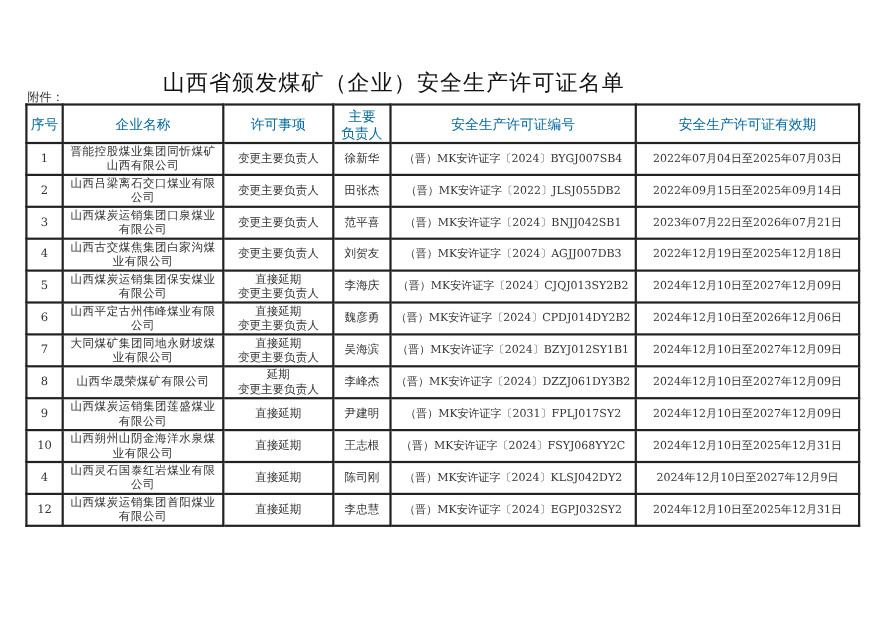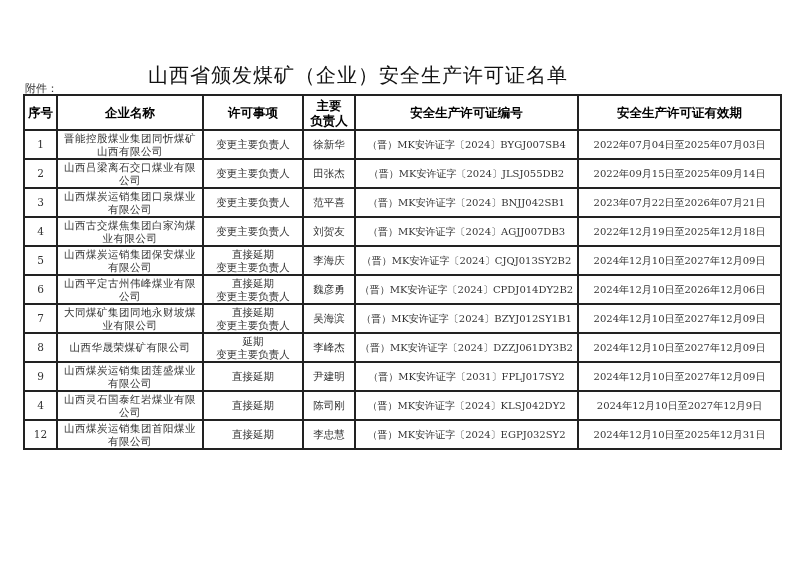--- a/index.html
+++ b/index.html
@@ -7,22 +7,22 @@
          font-family: "DejaVu Serif", "Liberation Serif", serif; color: #222; }
   .attach { position: absolute; left: 25px; top: 44px; font-size: 11px; color: #333;
             font-family: "DejaVu Sans", "Liberation Sans", sans-serif; margin-top: 37px; }
   .title { position: absolute; left: 0; width: 716px; top: 62px; text-align: center;
            font-size: 20px; font-weight: normal; color: #111; letter-spacing: 1px;
            font-family: "DejaVu Sans", "Liberation Sans", sans-serif; }
   table { position: absolute; left: 23px; top: 94px; width: 757px; border-collapse: collapse;
           table-layout: fixed; }
   td, th { border: 2px solid #222; text-align: center; vertical-align: middle; padding: 0 2px;
            overflow: hidden; }
-  th { height: 33px; font-size: 12.5px; font-weight: bold; line-height: 15px;
-       font-family: "DejaVu Sans", "Liberation Sans", sans-serif; color: #000000; }
+  th { height: 33px; font-size: 12.5px; font-weight: normal; line-height: 15px;
+       font-family: "DejaVu Sans", "Liberation Sans", sans-serif; color: #0369a1; }
   td { height: 27px; font-size: 10.5px; line-height: 13px; color: #333; }
   td.idx { font-size: 10.5px; }
   td.name { font-size: 10.5px; letter-spacing: 0.5px; }
   td.code { font-size: 10px; white-space: nowrap; text-align: center; }
   td.date { font-size: 10px; white-space: nowrap; }
   .line { display: block; }
 </style>
 </head>
 <body>
 
@@ -68,21 +68,21 @@
       <tr>
         <td class="idx">2</td>
         <td class="name">
           <span class="line">山西吕梁离石交口煤业有限</span>
           <span class="line">公司</span>
         </td>
         <td>
           <span class="line">变更主要负责人</span>
         </td>
         <td>田张杰</td>
-        <td class="code">（晋）MK安许证字〔2024〕JLSJ055DB2</td>
+        <td class="code">（晋）MK安许证字〔2022〕JLSJ055DB2</td>
         <td class="date">2022年09月15日至2025年09月14日</td>
       </tr>
       <tr>
         <td class="idx">3</td>
         <td class="name">
           <span class="line">山西煤炭运销集团口泉煤业</span>
           <span class="line">有限公司</span>
         </td>
         <td>
           <span class="line">变更主要负责人</span>
@@ -164,20 +164,33 @@
         <td class="name">
           <span class="line">山西煤炭运销集团莲盛煤业</span>
           <span class="line">有限公司</span>
         </td>
         <td>
           <span class="line">直接延期</span>
         </td>
         <td>尹建明</td>
         <td class="code">（晋）MK安许证字〔2031〕FPLJ017SY2</td>
         <td class="date">2024年12月10日至2027年12月09日</td>
+      </tr>
+      <tr>
+        <td class="idx">10</td>
+        <td class="name">
+          <span class="line">山西朔州山阴金海洋水泉煤</span>
+          <span class="line">业有限公司</span>
+        </td>
+        <td>
+          <span class="line">直接延期</span>
+        </td>
+        <td>王志根</td>
+        <td class="code">（晋）MK安许证字〔2024〕FSYJ068YY2C</td>
+        <td class="date">2024年12月10日至2025年12月31日</td>
       </tr>
       <tr>
         <td class="idx">4</td>
         <td class="name">
           <span class="line">山西灵石国泰红岩煤业有限</span>
           <span class="line">公司</span>
         </td>
         <td>
           <span class="line">直接延期</span>
         </td>

